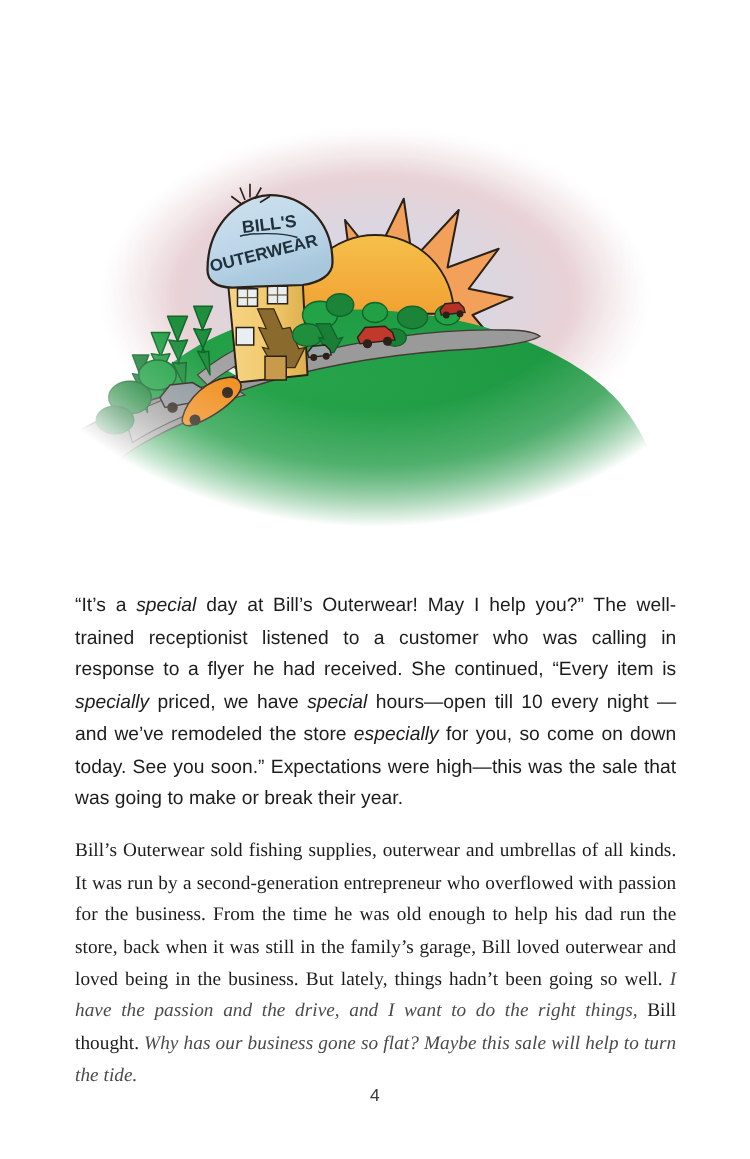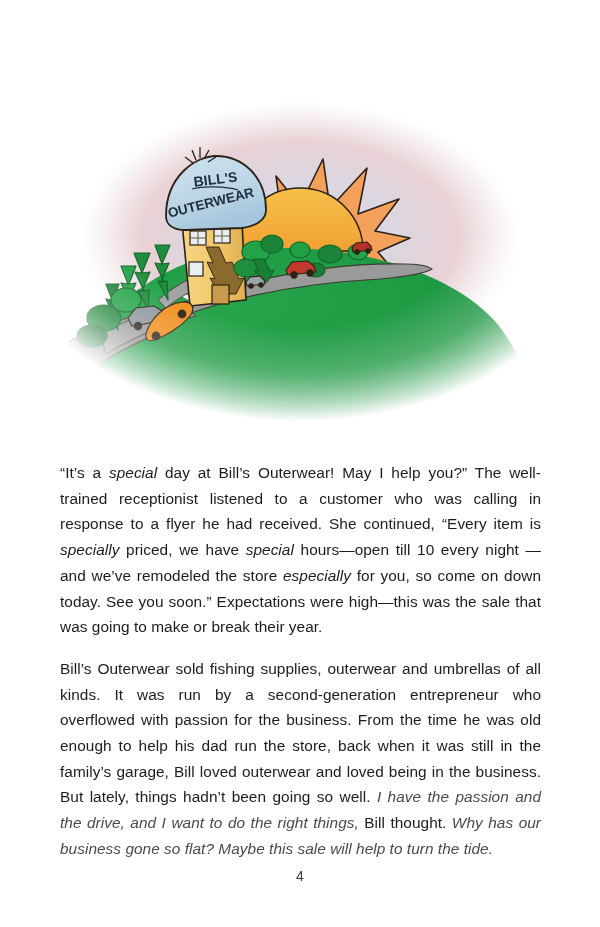--- a/index.html
+++ b/index.html
@@ -27,34 +27,34 @@
   #illustration-figure svg {
     display: block;
     width: 600px;
     height: 430px;
   }
 
   
   #page-body {
     position: absolute;
     left: 60px;
-    top: 460px;
+    top: 472px;
     width: 481px;
   }
   .body-paragraph {
     margin: 0 0 16px 0;
     font-family: "Liberation Sans", sans-serif;
     font-size: 15.4px;
     line-height: 25.7px;
     text-align: justify;
     text-justify: inter-word;
     color: #1c1c1c;
     letter-spacing: 0.04px;
   }
-  .body-paragraph:last-child { margin-bottom: 4px; }
+  .body-paragraph:last-child { margin-bottom: 4px; font-family: Liberation Serif, serif; }
   .body-paragraph i, .body-paragraph em { font-style: italic; }
   .thought { font-style: italic; color: #4a4a4a; }
   .thought-attrib { font-style: normal; color: #1c1c1c; }
 
   
   #page-folio {
     position: absolute;
     left: 0;
     top: 868px;
     width: 600px;

